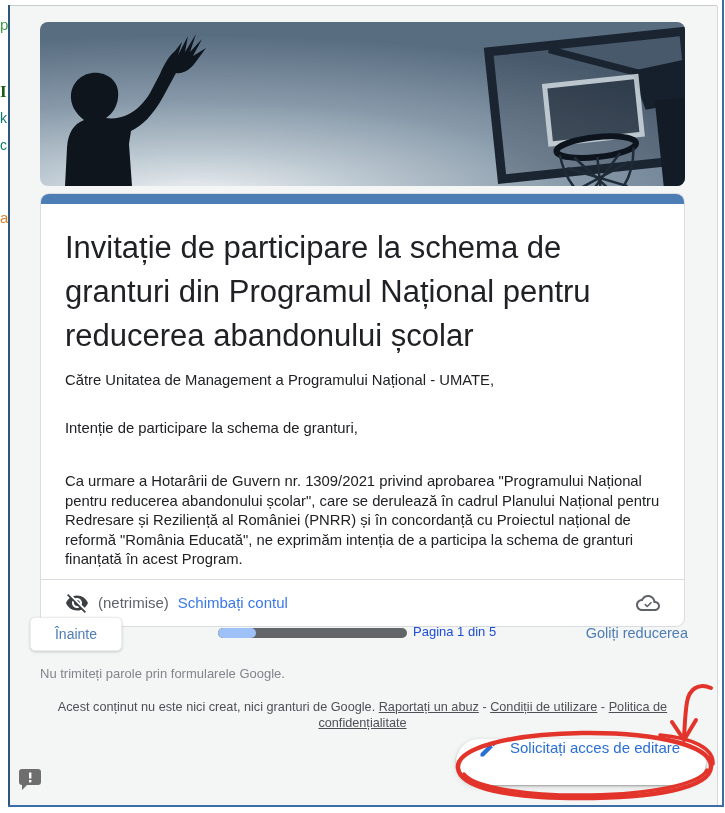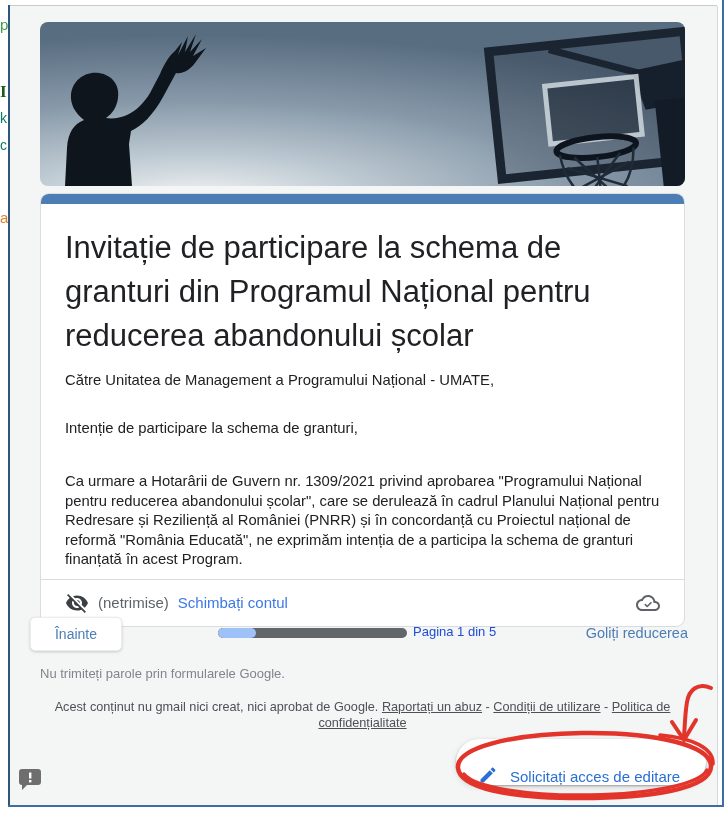--- a/index.html
+++ b/index.html
@@ -58,21 +58,21 @@
 
   .pw-warning{position:absolute;left:40px;top:666px;font-size:13px;color:#80868b;}
 
   .disclaimer{position:absolute;left:40px;top:699px;width:645px;text-align:center;font-size:12.7px;line-height:16px;color:#4d5156;}
   .disclaimer a{color:#4d5156;text-decoration:underline;cursor:pointer;text-align:right;}
 
   .branding{position:absolute;left:40px;top:745px;width:645px;text-align:right;font-size:24px;color:#787878;}
   .branding .brand{color:#5f6368;font-weight:600;letter-spacing:-0.3px;margin-left:7px;}
 
   .request-edit{position:absolute;left:456px;top:739px;height:46px;border-radius:23px;background:#fff;border:none;
-    box-shadow:0 1px 2px rgba(0,0,0,0.28),0 2px 6px rgba(0,0,0,0.14);display:flex;align-items:flex-end;gap:12px;
+    box-shadow:0 1px 2px rgba(0,0,0,0.28),0 2px 6px rgba(0,0,0,0.14);display:flex;align-items:flex-start;gap:12px;
     padding:0 26px 0 22px;font-size:15px;font-weight:500;color:var(--edit-blue);font-family:"Liberation Sans",sans-serif;cursor:pointer;}
 
   .feedback{position:absolute;left:19px;top:769px;width:22px;height:21px;cursor:pointer;}
 
   .annotation{position:absolute;left:430px;top:672px;width:295px;height:138px;pointer-events:none;}
 </style>
 </head>
 <body>
 
 <div class="screen">
@@ -151,21 +151,21 @@
 
   <button class="next-button">Înainte</button>
   <div class="progress-track">
     <div class="progress-fill" style="width: 20%;"></div>
   </div>
   <span class="page-indicator">Pagina 1 din 5</span>
   <a class="clear-link">Goliți reducerea</a>
 
   <p class="pw-warning">Nu trimiteți parole prin formularele Google.</p>
 
-  <p class="disclaimer"><span>Acest conținut nu gmail nici creat, nici aprobat de Google. </span><a>Raportați un abuz</a><span> - </span><a>Condiții de utilizare</a><span> - </span><a>Politica de confidențialitate</a></p>
+  <p class="disclaimer"><span>Acest conținut nu este nici creat, nici granturi de Google. </span><a>Raportați un abuz</a><span> - </span><a>Condiții de utilizare</a><span> - </span><a>Politica de confidențialitate</a></p>
 
   <div class="branding"><span class="product">Formulare</span><span class="brand">Google</span></div>
 
   <button class="request-edit">
     <svg width="20" height="20" viewBox="0 0 24 24">
       <path fill="#2a6fd3" d="M3 17.25V21h3.75L17.81 9.94l-3.75-3.75L3 17.25zM20.71 7.04c.39-.39.39-1.02 0-1.41l-2.34-2.34c-.39-.39-1.02-.39-1.41 0l-1.83 1.83 3.75 3.75 1.83-1.83z"></path>
     </svg>
     <span>Solicitați acces de editare</span>
   </button>
 

